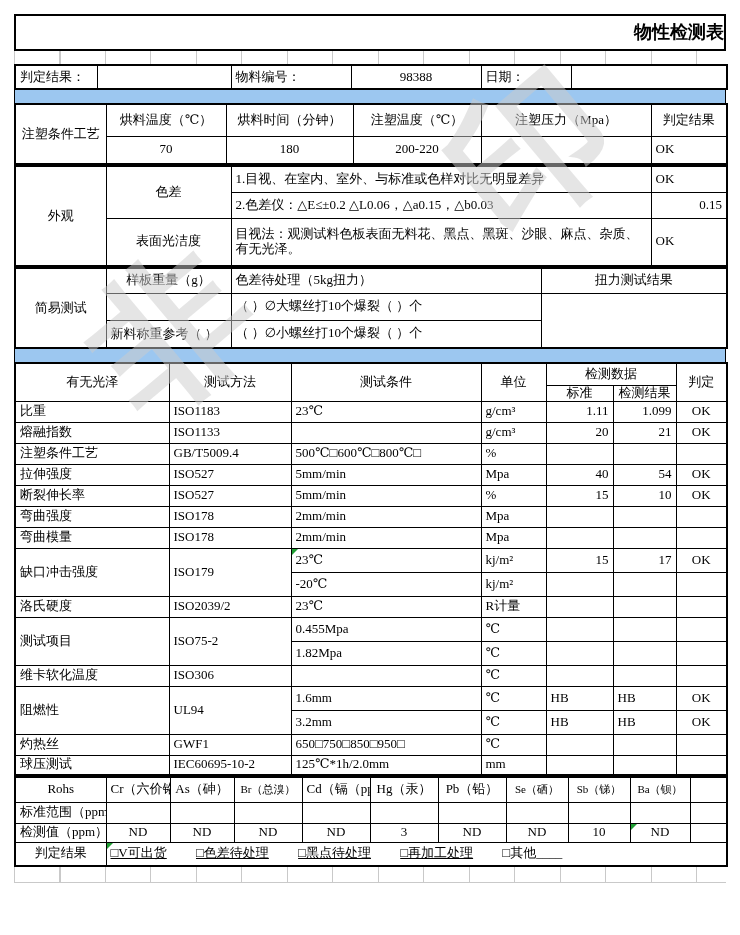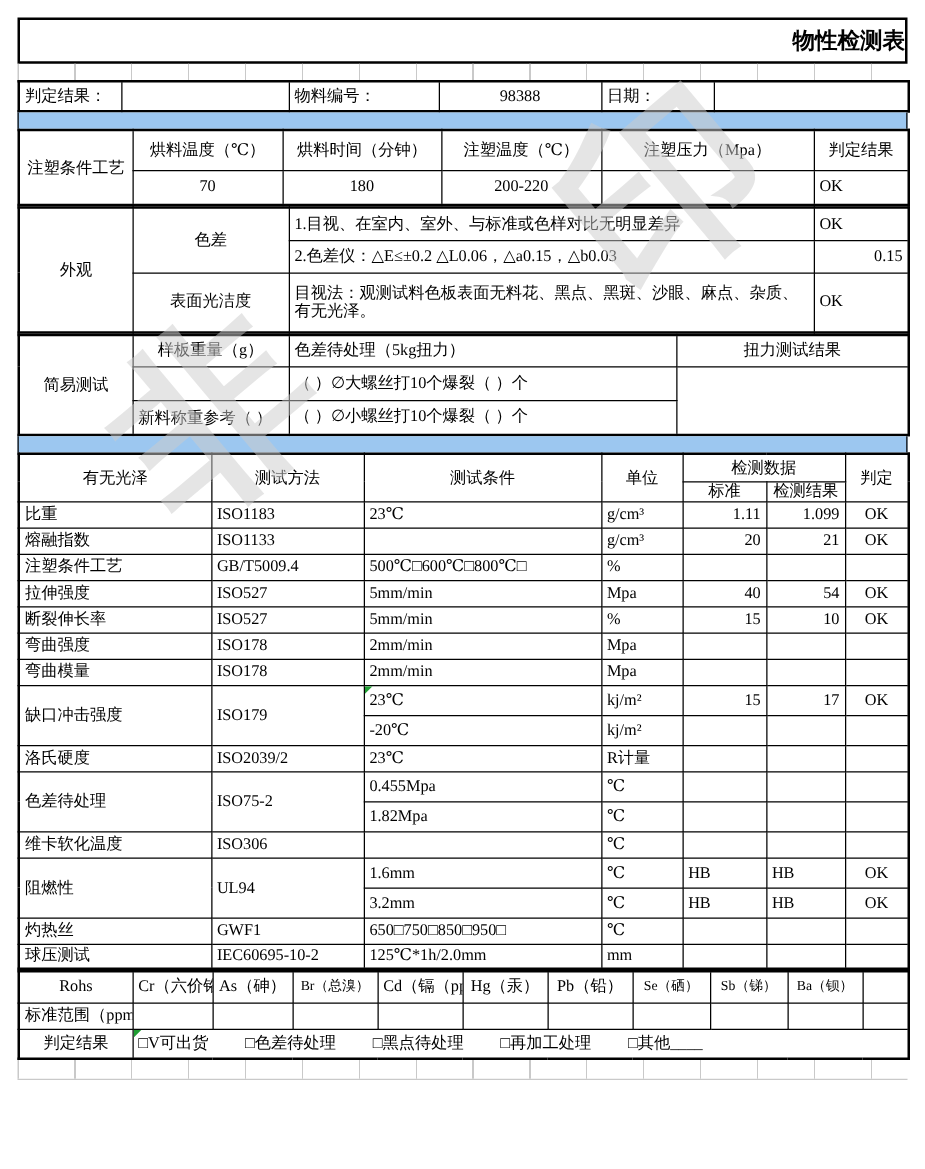--- a/index.html
+++ b/index.html
@@ -13,21 +13,21 @@
   table.tbl{border-collapse:collapse;table-layout:fixed;width:712px;border:2px solid #000;}
   .tbl td{box-sizing:border-box;border:1px solid #000;font-size:13px;padding:0 4px;
           overflow:hidden;white-space:nowrap;line-height:1.15;vertical-align:middle;}
   .tbl td.wrap{white-space:normal;}
   .c{text-align:center;} .r{text-align:right;}
   .sm{font-size:10px;} .xs{font-size:8px;} .md{font-size:14px;}
   .indent{padding-left:16px;}
   .band{height:13px;border-left:1px solid #000;border-right:1px solid #000;}
   .rel{position:relative;}
   .cm{position:absolute;top:0;left:0;width:0;height:0;border-top:6px solid #1F9E33;border-right:6px solid transparent;}
-  .opt{margin-right:26px;}
+  .opt{margin-right:26px;text-decoration:underline;}
   .wm{position:absolute;font-size:155px;font-weight:bold;color:#cccccc;opacity:0.5;
       transform:rotate(-40deg);z-index:5;pointer-events:none;line-height:1;}
   .wm1{left:95px;top:255px;}
   .wm2{left:455px;top:75px;}
 </style>
 </head>
 <body>
 
 <div class="page">
   <span class="wm wm1">非</span>
@@ -251,21 +251,21 @@
       <tr style="height:21px">
         <td>洛氏硬度</td>
         <td>ISO2039/2</td>
         <td>23℃</td>
         <td>R计量</td>
         <td class="r"></td>
         <td class="r"></td>
         <td class="c"></td>
       </tr>
       <tr style="height:24px">
-        <td rowspan="2">色差待处理</td>
+        <td rowspan="2">测试项目</td>
         <td rowspan="2">ISO75-2</td>
         <td>0.455Mpa</td>
         <td>℃</td>
         <td class="r"></td>
         <td class="r"></td>
         <td class="c"></td>
       </tr>
       <tr style="height:24px">
         <td>1.82Mpa</td>
         <td>℃</td>
@@ -353,20 +353,33 @@
         <td></td>
         <td></td>
         <td></td>
         <td></td>
         <td></td>
         <td></td>
         <td></td>
         <td></td>
         <td></td>
       </tr>
+      <tr style="height:19px">
+        <td>检测值（ppm）</td>
+        <td class="c">ND</td>
+        <td class="c">ND</td>
+        <td class="c">ND</td>
+        <td class="c">ND</td>
+        <td class="c">3</td>
+        <td class="c">ND</td>
+        <td class="c">ND</td>
+        <td class="c">10</td>
+        <td class="c rel"><span class="cm" style="border-top-color: rgb(31, 158, 51);"></span><span>ND</span></td>
+        <td></td>
+      </tr>
       <tr style="height:24px">
         <td class="c md">判定结果</td>
         <td colspan="10" class="rel md">
           <span class="cm" style="border-top-color: rgb(31, 158, 51);"></span>
           <span class="opt">□V可出货</span>
           <span class="opt">□色差待处理</span>
           <span class="opt">□黑点待处理</span>
           <span class="opt">□再加工处理</span>
           <span>□其他____</span>
         </td>

